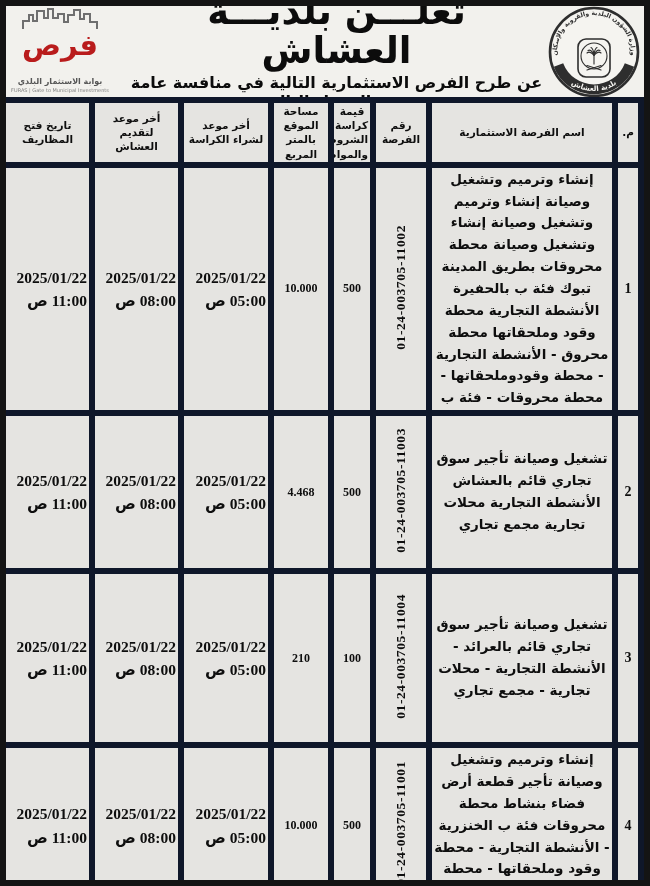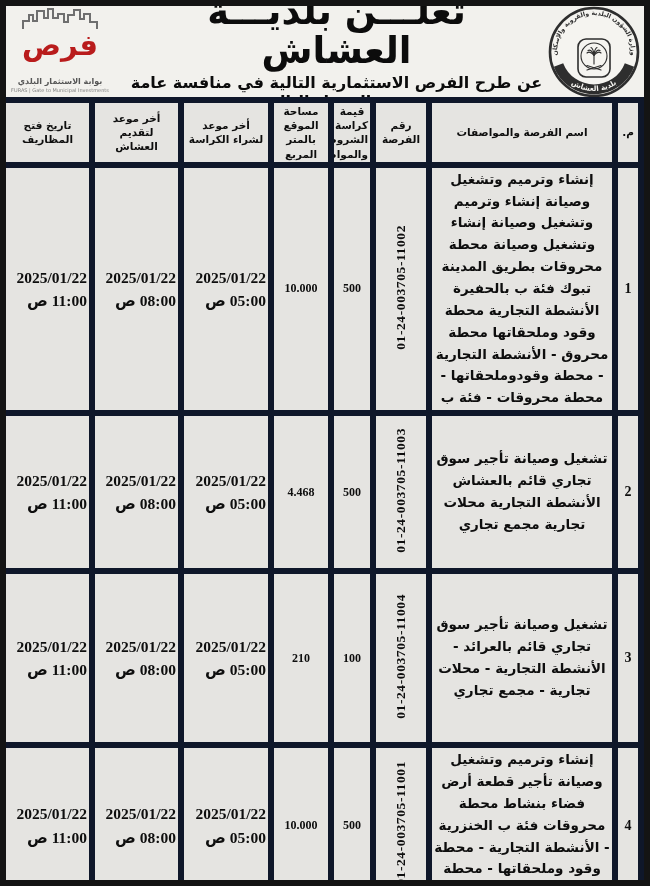--- a/index.html
+++ b/index.html
@@ -101,21 +101,21 @@
         <col style="width:56px">
         <col style="width:42px">
       <col style="width:60px">
         <col style="width:90px">
         <col style="width:89px">
         <col style="width:89px">
     </colgroup>
     <thead>
       <tr>
         <th>م.</th>
-        <th>اسم الفرصة والمواصفات</th>
+        <th>اسم الفرصة الاستثمارية</th>
         <th>رقم الفرصة</th>
         <th>قيمة كراسة الشروط والمواصفات</th>
         <th>مساحة الموقع بالمتر المربع</th>
         <th>أخر موعد لشراء الكراسة</th>
         <th>أخر موعد لتقديم العشاش</th>
         <th>تاريخ فتح المظاريف</th>
       </tr>
     </thead>
     <tbody>
       <tr class="r1">

